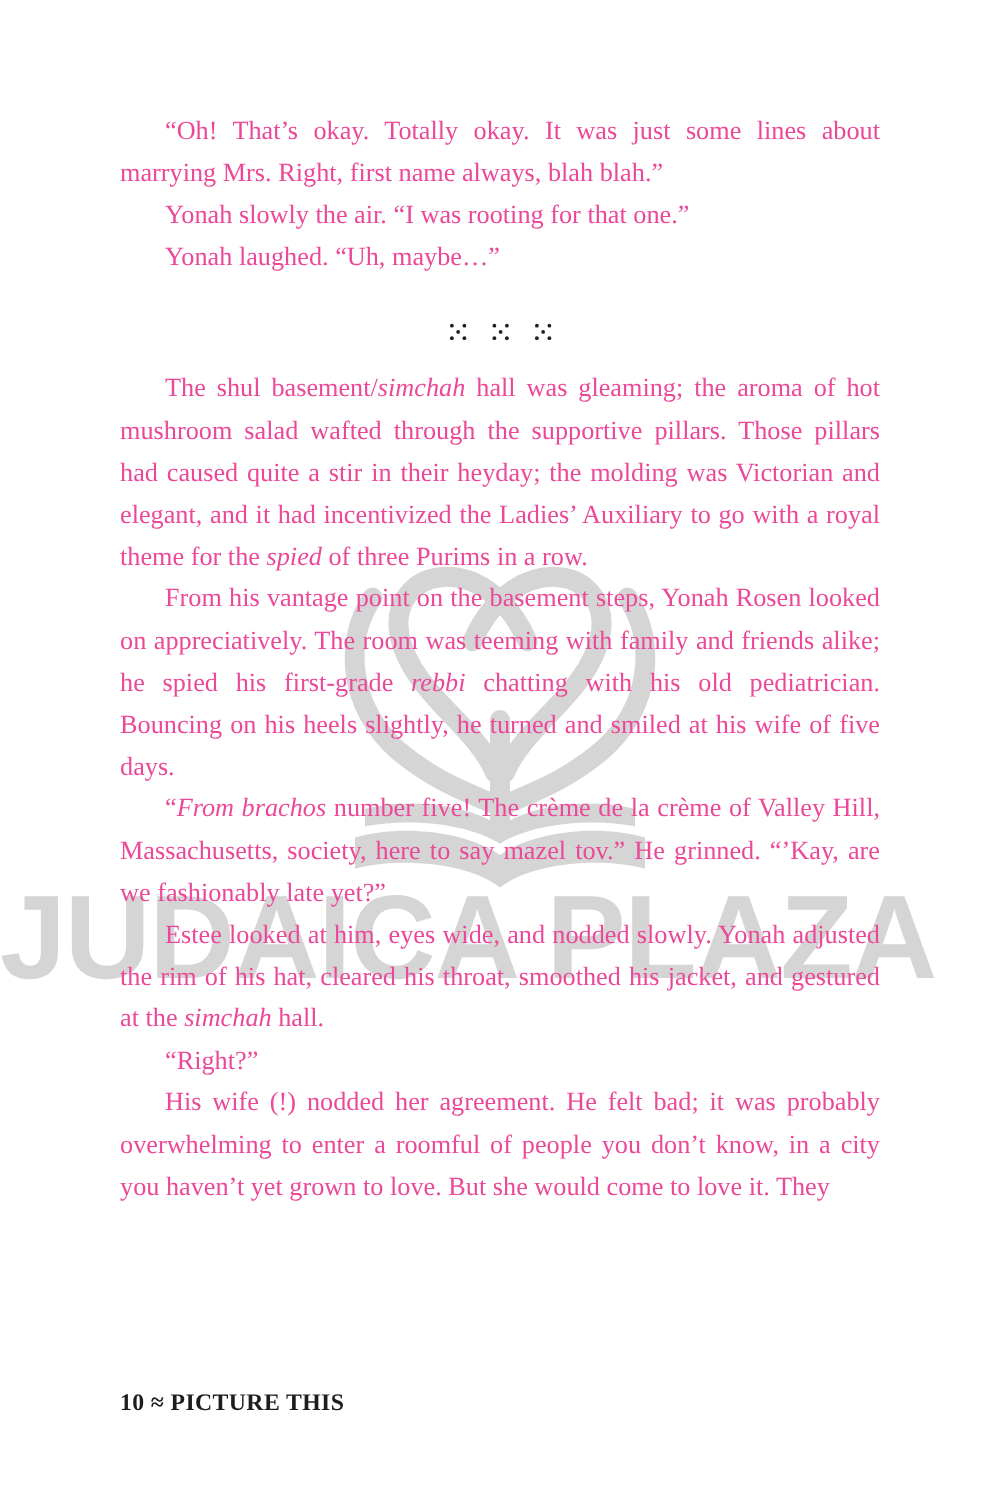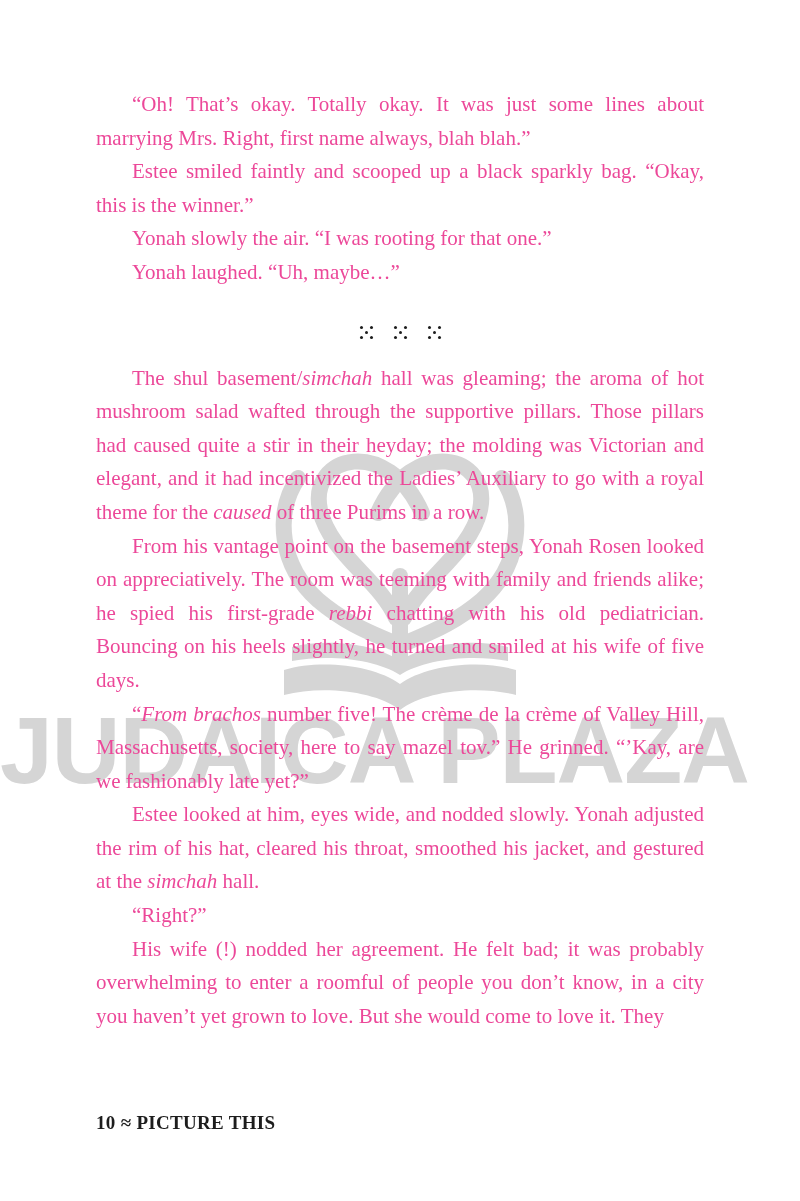--- a/index.html
+++ b/index.html
@@ -107,29 +107,28 @@
     <g fill="#d5d5d5">
       <path d="M 130 243 C 106 226, 58 220, 22 229 L 22 243 C 58 236, 106 241, 130 257 C 154 241, 202 236, 238 243 L 238 229 C 202 220, 154 226, 130 243 Z"></path>
       <path d="M 130 266 C 104 247, 50 241, 14 252 L 14 277 C 52 267, 106 273, 130 292 C 154 273, 208 267, 246 277 L 246 252 C 210 241, 156 247, 130 266 Z"></path>
     </g>
   </svg>
 
   <div class="watermark-text">JUDAICA PLAZA</div>
 
   <div class="content">
       <p class="para"><span>“Oh! That’s okay. Totally okay. It was just some lines about marrying Mrs. Right, first name always, blah blah.”</span></p>
-      <p class="para"><span>Estee smiled faintly and scooped up a black sparkly bag. “Okay, this is the winner.”</span></p>
       <p class="para"><span>Yonah slowly the air. “I was rooting for that one.”</span></p>
       <p class="para"><span>Yonah laughed. “Uh, maybe…”</span></p>
       <div class="divider">
         <span class="dot-cluster"></span>
         <span class="dot-cluster"></span>
         <span class="dot-cluster"></span>
       </div>
-      <p class="para"><span>The shul basement/</span><i>simchah</i><span> hall was gleaming; the aroma of hot mushroom salad wafted through the supportive pillars. Those pillars had caused quite a stir in their heyday; the molding was Victorian and elegant, and it had incentivized the Ladies’ Auxiliary to go with a royal theme for the </span><i>caused</i><span> of three Purims in a row.</span></p>
+      <p class="para"><span>The shul basement/</span><i>simchah</i><span> hall was gleaming; the aroma of hot mushroom salad wafted through the supportive pillars. Those pillars had caused quite a stir in their heyday; the molding was Victorian and elegant, and it had incentivized the Ladies’ Auxiliary to go with a royal theme for the </span><i>spied</i><span> of three Purims in a row.</span></p>
       <p class="para"><span>From his vantage point on the basement steps, Yonah Rosen looked on appreciatively. The room was teeming with family and friends alike; he spied his first-grade </span><i>rebbi</i><span> chatting with his old pediatrician. Bouncing on his heels slightly, he turned and smiled at his wife of five days.</span></p>
       <p class="para"><span>“</span><i>From brachos</i><span> number five! The crème de la crème of Valley Hill, Massachusetts, society, here to say mazel tov.” He grinned. “’Kay, are we fashionably late yet?”</span></p>
       <p class="para"><span>Estee looked at him, eyes wide, and nodded slowly. Yonah adjusted the rim of his hat, cleared his throat, smoothed his jacket, and gestured at the </span><i>simchah</i><span> hall.</span></p>
       <p class="para"><span>“Right?”</span></p>
       <p class="para"><span>His wife (!) nodded her agreement. He felt bad; it was probably overwhelming to enter a roomful of people you don’t know, in a city you haven’t yet grown to love. But she would come to love it. They</span></p>
     </div>
 
   <div class="footer">
     <span>10</span>
     <span>≈</span>

